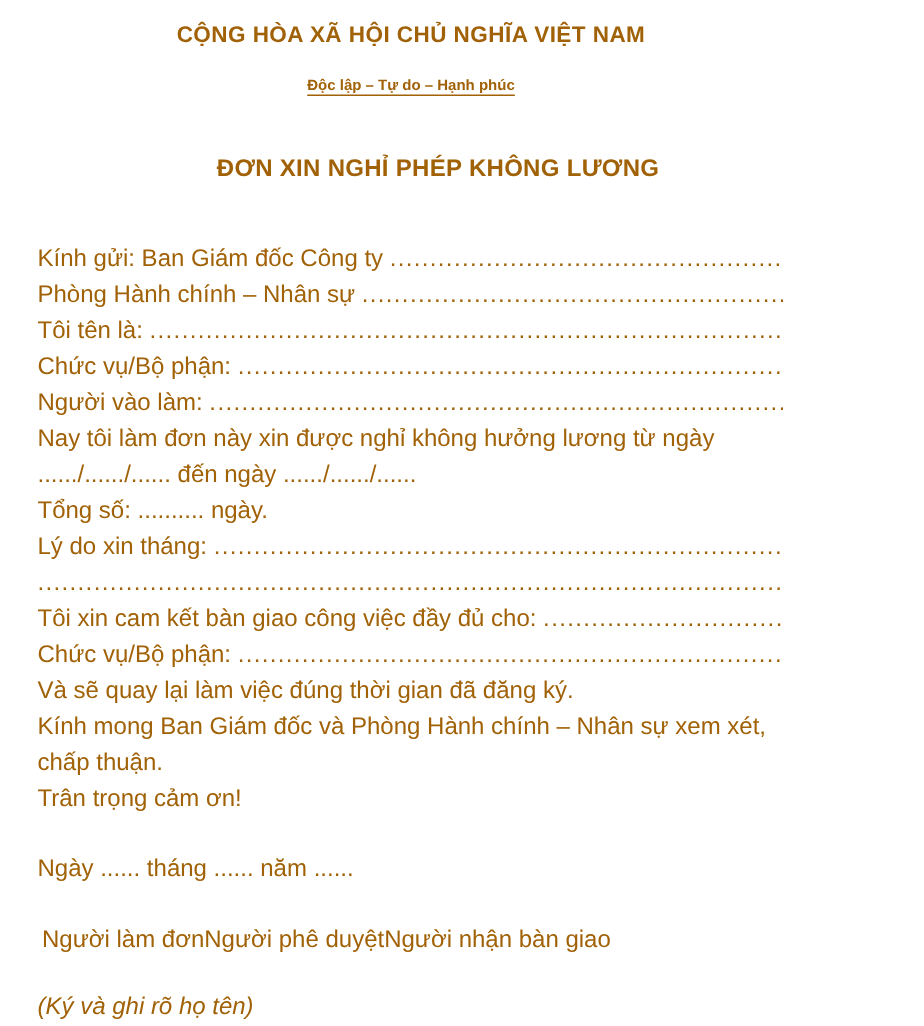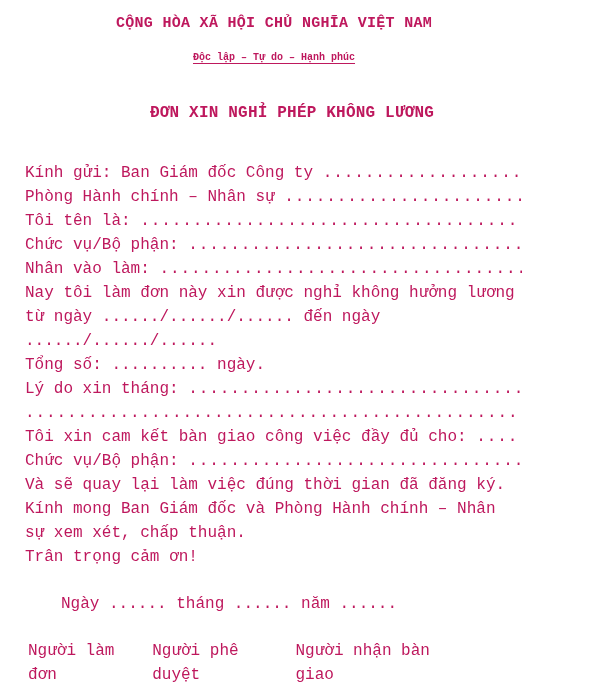--- a/index.html
+++ b/index.html
@@ -2,22 +2,22 @@
 <html><head>
 <meta charset="utf-8">
 <style>
   * { margin: 0; padding: 0; box-sizing: border-box; }
   html, body { background: #ffffff; }
   .doc {
     position: relative;
     width: 548px;
     height: 684px;
     background: #ffffff;
-    color: #be185d;
-    font-family: Liberation Mono, monospace;
+    color: #a16207;
+    font-family: Liberation Sans, sans-serif;
     font-size: 16px;
     overflow: hidden;
   }
   .header { text-align: center; padding-top: 12px; }
   .national-title {
     font-weight: bold;
     font-size: 15px;
     line-height: 24px;
     letter-spacing: 0.3px;
   }
@@ -35,21 +35,21 @@
     line-height: 24px;
     margin-top: 31px;
     letter-spacing: 0.2px;
     padding-left: 36px;
   }
   .body-block { margin: 36px 26px 0 25px; line-height: 24px; }
   .fill-line { white-space: nowrap; overflow: hidden; line-height: 24px; }
   .dots { letter-spacing: 0.9px; }
   .para { line-height: 24px; }
   .thanks { margin-top: 0; }
-  .date-line { margin-top: 23px; margin-left: 36px; }
+  .date-line { margin-top: 23px; }
   .sig-row {
     display: flex;
     justify-content: flex-start;
     margin-top: 23px;
     padding: 0 45px 0 3px;
     line-height: 24px;
   }
   .sig-note { font-style: italic; margin-top: 21px; line-height: 24px; }
 </style>
 </head>
@@ -66,21 +66,21 @@
   <div class="body-block">
 
     <div class="fill-line"><span>Kính gửi: Ban Giám đốc Công ty </span><span class="dots">................................................................................................................................................................</span></div>
 
     <div class="fill-line"><span>Phòng Hành chính – Nhân sự </span><span class="dots">................................................................................................................................................................</span></div>
 
     <div class="fill-line"><span>Tôi tên là: </span><span class="dots">................................................................................................................................................................</span></div>
 
     <div class="fill-line"><span>Chức vụ/Bộ phận: </span><span class="dots">................................................................................................................................................................</span></div>
 
-    <div class="fill-line"><span>Nhân vào làm: </span><span class="dots">................................................................................................................................................................</span></div>
+    <div class="fill-line"><span>Người vào làm: </span><span class="dots">................................................................................................................................................................</span></div>
 
     <p class="para">Nay tôi làm đơn này xin được nghỉ không hưởng lương từ ngày ....../....../...... đến ngày ....../....../......</p>
 
     <p class="para">Tổng số: .......... ngày.</p>
 
     <div class="fill-line"><span>Lý do xin tháng: </span><span class="dots">................................................................................................................................................................</span></div>
 
     <div class="fill-line"><span class="dots">................................................................................................................................................................</span></div>
 
     <div class="fill-line"><span>Tôi xin cam kết bàn giao công việc đầy đủ cho: </span><span class="dots">................................................................................................................................................................</span></div>

